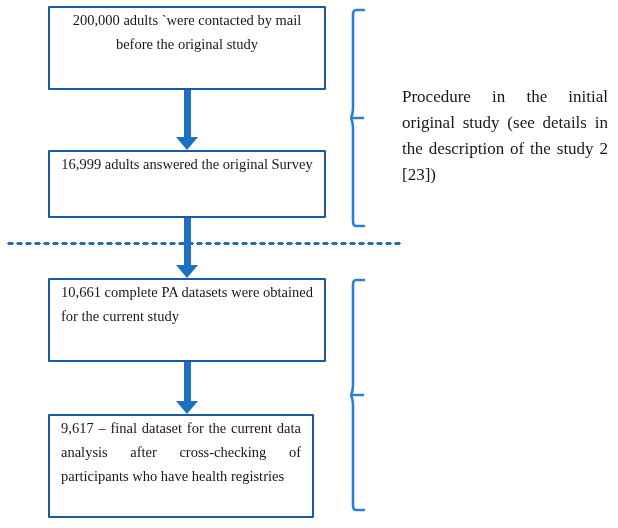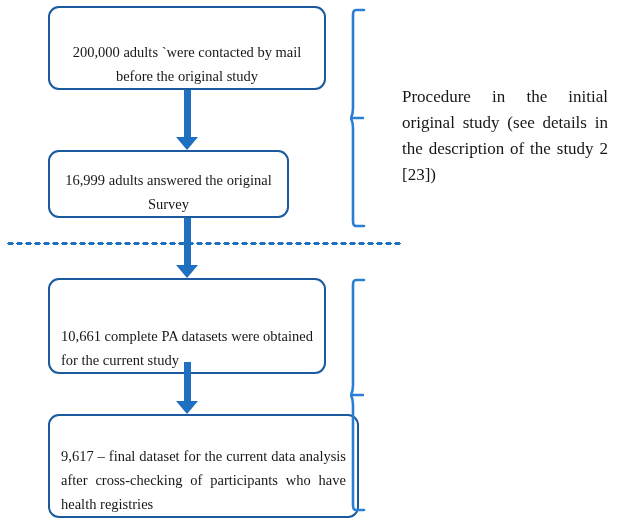--- a/index.html
+++ b/index.html
@@ -18,39 +18,39 @@
     position: relative;
     width: 618px;
     height: 528px;
   }
 
   
   .flow-box {
     position: absolute;
     box-sizing: border-box;
     border: 2px solid #1b5a9e;
-    border-radius: 11px;
+    border-radius: 1px;
     background: #ffffff;
     display: flex;
     flex-direction: column;
-    justify-content: flex-end;
+    justify-content: flex-start;
   }
   .flow-box .box-text {
     font-size: 14.5px;
     line-height: 24px;
     padding: 0 11px;
     color: #171717;
   }
   .box-center .box-text { text-align: center; }
   .box-justify .box-text { text-align: justify; text-align-last: left; hyphens: none; }
 
   #box-1 { left: 48px; top: 6px;   width: 278px; height: 84px; }
-  #box-2 { left: 48px; top: 150px; width: 241px; height: 68px; }
-  #box-3 { left: 48px; top: 278px; width: 278px; height: 96px; }
-  #box-4 { left: 48px; top: 414px; width: 311px; height: 104px; }
+  #box-2 { left: 48px; top: 150px; width: 278px; height: 68px; }
+  #box-3 { left: 48px; top: 278px; width: 278px; height: 84px; }
+  #box-4 { left: 48px; top: 414px; width: 266px; height: 104px; }
 
   
   .arrow {
     position: absolute;
     width: 22px;
   }
   .arrow .shaft {
     position: absolute;
     left: 8px;
     top: 0;

